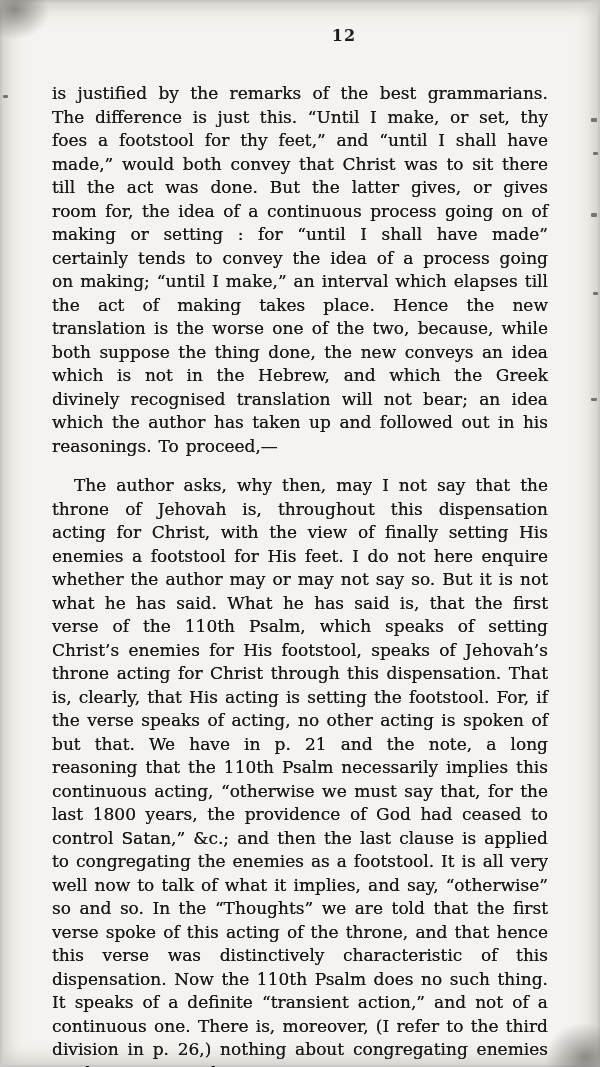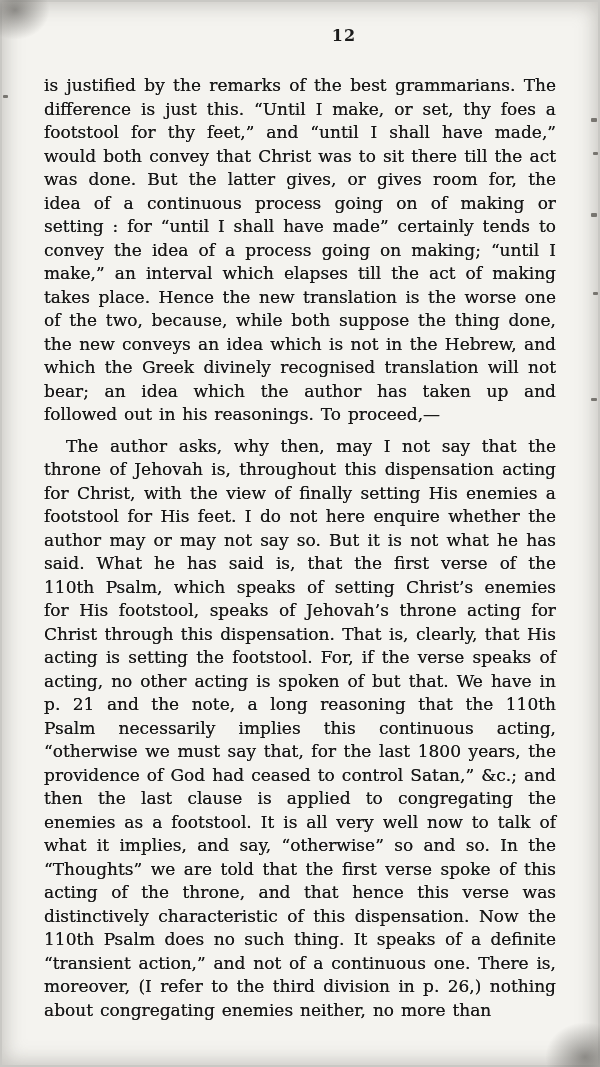--- a/index.html
+++ b/index.html
@@ -37,21 +37,21 @@
     top: 66px;
     left: 36px;
     width: 528px;
     text-align: justify;
     font-size: 17px;
     line-height: 23.5px;
     word-spacing: 1.5px;
     text-shadow: 0 0 0.45px rgba(10,10,10,0.75);
   }
   .page-body p.para {
-    margin: 8px;
+    margin: 16px;
     padding: 0;
   }
   .page-body p.para.indent {
     text-indent: 22px;
   }
   .ital {
   }
   .scan-artifact {
     position: absolute;
     background: #55534e;

